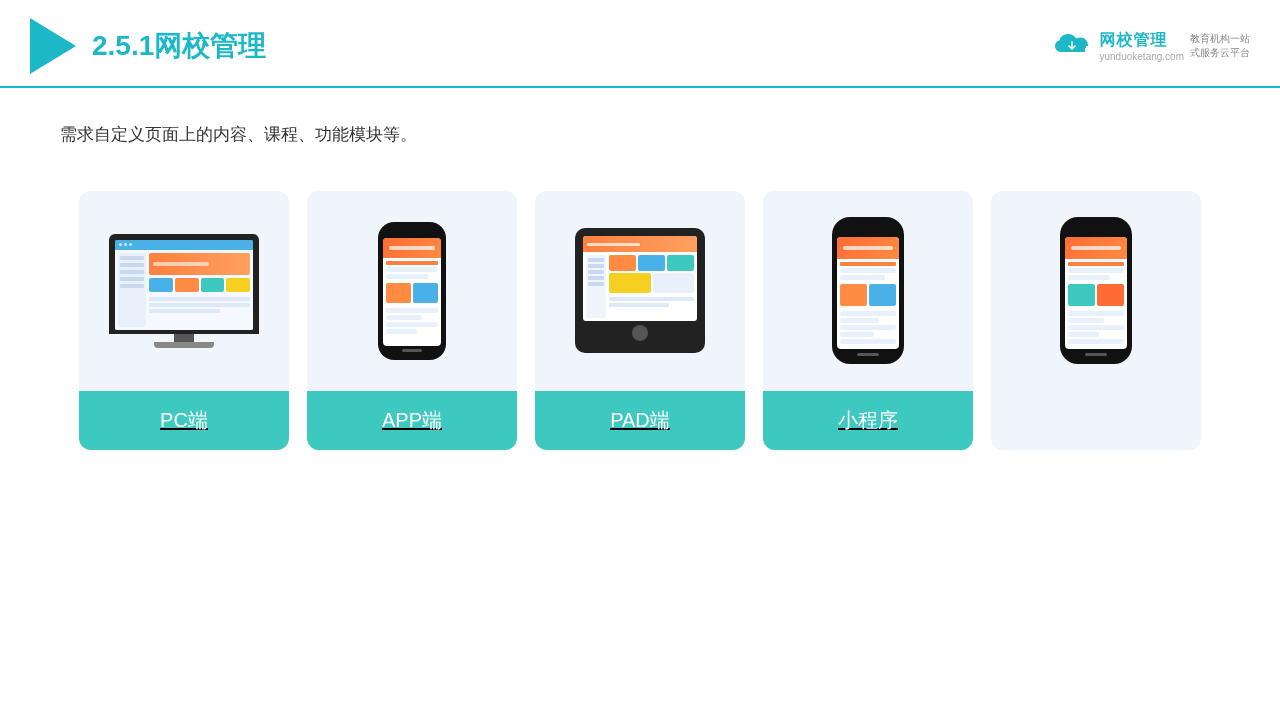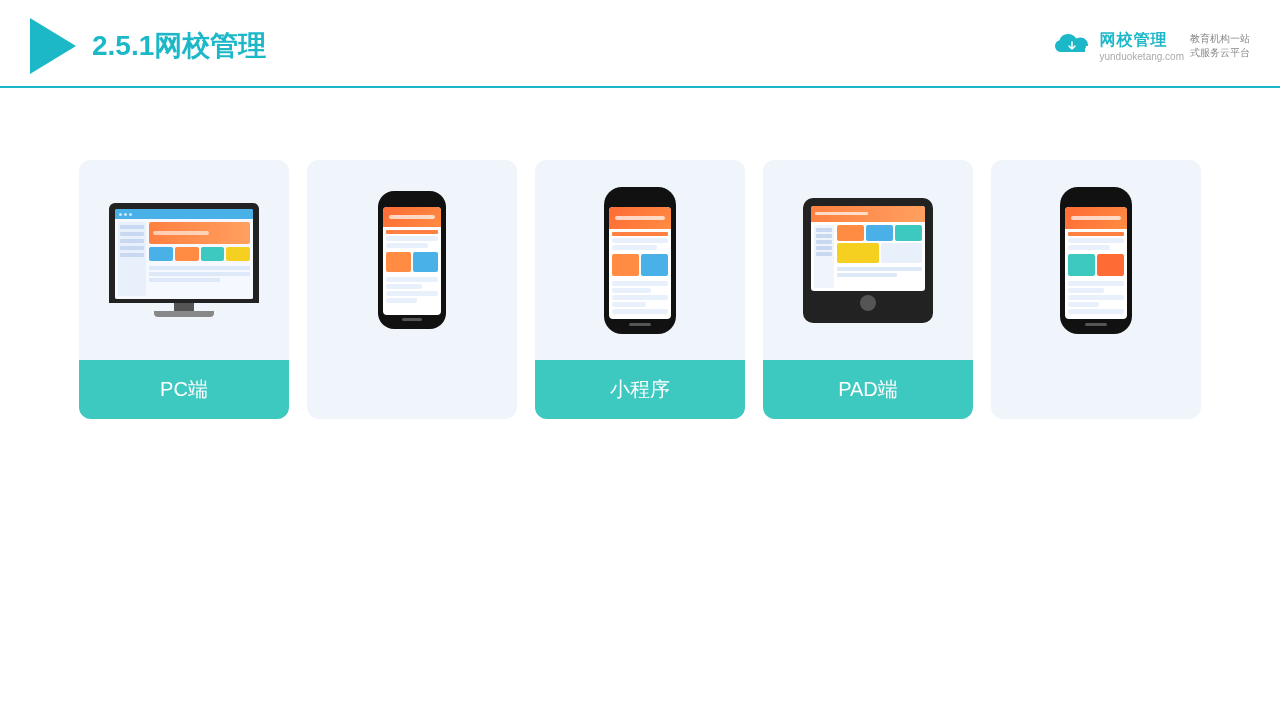--- a/index.html
+++ b/index.html
@@ -78,20 +78,21 @@
       color: #333;
       line-height: 1.8;
     }
 
     
     .cards-container {
       display: flex;
       gap: 18px;
       padding: 20px 60px 30px 60px;
       justify-content: center;
+      text-decoration: underline;
     }
 
     .card {
       background: #f0f5fb;
       border-radius: 12px;
       width: 210px;
       display: flex;
       flex-direction: column;
       align-items: center;
       overflow: hidden;
@@ -449,20 +450,21 @@
       <div>
         <div class="logo-text-main">网校管理</div>
         <div class="logo-url">yunduoketang.com</div>
       </div>
       <div class="logo-tagline" style="font-size:10px;color:#888;line-height:1.4;">教育机构一站<br>式服务云平台</div>
     </div>
   </div>
 </div>
 
 <div class="description">
+  <div>需求自定义页面上的内容、课程、功能模块等。</div>
 </div>
 
 <div class="cards-container">
 
   <div class="card">
     <div class="card-image-area">
       <div class="pc-mockup">
         <div class="pc-screen-border">
           <div class="pc-screen">
             <div class="pc-screen-content">
@@ -526,51 +528,21 @@
               <div class="phone-row-item" style="margin-top:3px;"></div>
               <div class="phone-row-item" style="width:70%;"></div>
               <div class="phone-row-item"></div>
               <div class="phone-row-item" style="width:60%;"></div>
             </div>
           </div>
           <div class="phone-home-bar"></div>
         </div>
       </div>
     </div>
-  </div>
-
-  <div class="card">
-    <div class="card-image-area">
-      <div class="mini-phone-mockup">
-        <div class="mini-phone-body">
-          <div class="mini-phone-island"></div>
-          <div class="mini-phone-screen">
-            <div class="mini-phone-screen-top">
-              <div class="mini-phone-text"></div>
-            </div>
-            <div class="mini-phone-body-content">
-              <div style="height:4px;background:#ff8040;border-radius:1px;"></div>
-              <div class="mini-phone-row"></div>
-              <div class="mini-phone-row" style="width:80%;"></div>
-              <div class="mini-phone-thumb-row">
-                <div class="mini-phone-thumb" style="background:#ff8c42;"></div>
-                <div class="mini-phone-thumb" style="background:#4ab0e8;"></div>
-              </div>
-              <div class="mini-phone-row" style="margin-top:3px;"></div>
-              <div class="mini-phone-row" style="width:70%;"></div>
-              <div class="mini-phone-row"></div>
-              <div class="mini-phone-row" style="width:60%;"></div>
-              <div class="mini-phone-row"></div>
-            </div>
-          </div>
-          <div class="mini-phone-bottom-bar"></div>
-        </div>
-      </div>
-    </div>
-    <div class="card-label">小程序</div>
+    <div class="card-label">APP端</div>
   </div>
 
   <div class="card">
     <div class="card-image-area">
       <div class="tablet-mockup">
         <div class="tablet-body">
           <div class="tablet-screen">
             <div class="tablet-top">
               <div class="tablet-top-text"></div>
             </div>
@@ -609,20 +581,51 @@
       <div class="mini-phone-mockup">
         <div class="mini-phone-body">
           <div class="mini-phone-island"></div>
           <div class="mini-phone-screen">
             <div class="mini-phone-screen-top">
               <div class="mini-phone-text"></div>
             </div>
             <div class="mini-phone-body-content">
               <div style="height:4px;background:#ff8040;border-radius:1px;"></div>
               <div class="mini-phone-row"></div>
+              <div class="mini-phone-row" style="width:80%;"></div>
+              <div class="mini-phone-thumb-row">
+                <div class="mini-phone-thumb" style="background:#ff8c42;"></div>
+                <div class="mini-phone-thumb" style="background:#4ab0e8;"></div>
+              </div>
+              <div class="mini-phone-row" style="margin-top:3px;"></div>
+              <div class="mini-phone-row" style="width:70%;"></div>
+              <div class="mini-phone-row"></div>
+              <div class="mini-phone-row" style="width:60%;"></div>
+              <div class="mini-phone-row"></div>
+            </div>
+          </div>
+          <div class="mini-phone-bottom-bar"></div>
+        </div>
+      </div>
+    </div>
+    <div class="card-label">小程序</div>
+  </div>
+
+  <div class="card">
+    <div class="card-image-area">
+      <div class="mini-phone-mockup">
+        <div class="mini-phone-body">
+          <div class="mini-phone-island"></div>
+          <div class="mini-phone-screen">
+            <div class="mini-phone-screen-top">
+              <div class="mini-phone-text"></div>
+            </div>
+            <div class="mini-phone-body-content">
+              <div style="height:4px;background:#ff8040;border-radius:1px;"></div>
+              <div class="mini-phone-row"></div>
               <div class="mini-phone-row" style="width:75%;"></div>
               <div class="mini-phone-thumb-row">
                 <div class="mini-phone-thumb" style="background:#3dc8c0;"></div>
                 <div class="mini-phone-thumb" style="background:#ff6b35;"></div>
               </div>
               <div class="mini-phone-row" style="margin-top:3px;"></div>
               <div class="mini-phone-row" style="width:65%;"></div>
               <div class="mini-phone-row"></div>
               <div class="mini-phone-row" style="width:55%;"></div>
               <div class="mini-phone-row"></div>

